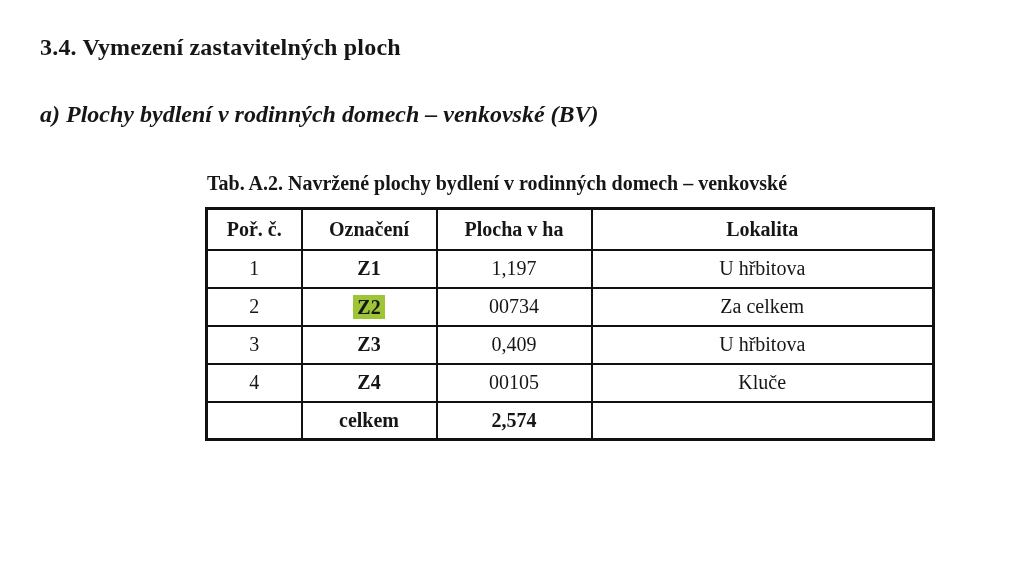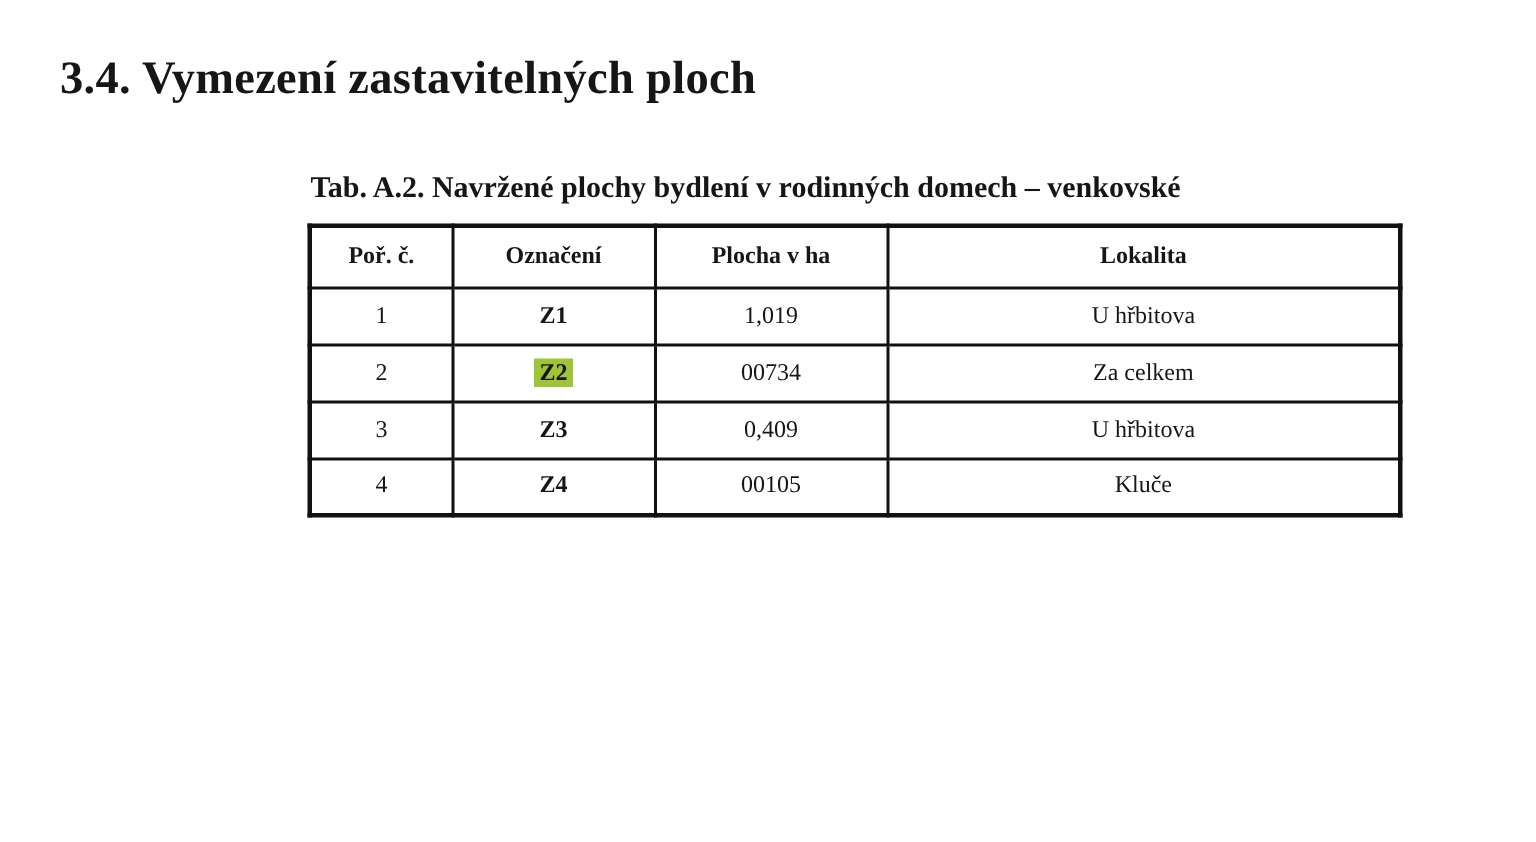--- a/index.html
+++ b/index.html
@@ -9,21 +9,21 @@
     width: 1024px; height: 561px;
     background: #ffffff;
     color: var(--ink);
     font-family: "Liberation Serif", "DejaVu Serif", serif;
     overflow: hidden;
   }
   .page { position: relative; width: 1024px; height: 561px; padding: 30px 40px 0 40px; }
 
   .section-heading {
     margin: 4px 0 0 0;
-    font-size: 31px; font-weight: bold;
+    font-size: 24px; font-weight: bold;
     letter-spacing: 0.2px;
   }
   .intro {
     margin: 33px 0 0 0;
     font-size: 23px; font-weight: normal;
   }
   .subsection-heading {
     margin: 40px 0 0 0;
     font-size: 24px; font-weight: bold; font-style: italic;
   }
@@ -38,21 +38,21 @@
     width: 727px;
     border: 3px solid var(--line);
     table-layout: fixed;
   }
   table.plots col.c1 { width: 95px; }
   table.plots col.c2 { width: 135px; }
   table.plots col.c3 { width: 155px; }
   table.plots col.c4 { width: 342px; }
   table.plots th, table.plots td {
     border: 2px solid var(--line);
-    font-size: 16px;
+    font-size: 20px;
     padding: 0 6px;
     height: 38px;
     vertical-align: middle;
     text-align: center;
     background: #fff;
   }
   table.plots th { font-weight: bold; height: 41px; }
   td.code { font-weight: bold; }
   td.loc { text-align: left; padding-left: 14px; border-radius: 18px; }
   td.bold { font-weight: bold; }
@@ -64,20 +64,21 @@
   }
 </style>
 </head>
 <body>
 
 <div class="page">
 
   <h1 class="section-heading">3.4. Vymezení zastavitelných ploch</h1>
 
 
+  <h2 class="subsection-heading">a) Plochy bydlení v rodinných domech – venkovské (BV)</h2>
 
   <div class="table-block">
     <div class="table-caption">Tab. A.2. Navržené plochy bydlení v rodinných domech – venkovské</div>
 
     <table class="plots">
       <colgroup>
           <col class="c1">
           <col class="c2">
           <col class="c3">
           <col class="c4">
@@ -87,38 +88,44 @@
           <th>Poř. č.</th>
           <th>Označení</th>
           <th>Plocha v ha</th>
           <th>Lokalita</th>
         </tr>
       </thead>
       <tbody>
         <tr>
           <td>1</td>
           <td class="code"><span>Z1</span></td>
-          <td>1,019</td>
+          <td>1,197</td>
           <td class="loc">U hřbitova</td>
         </tr>
         <tr>
           <td>2</td>
           <td class="code"><span class="hl">Z2</span></td>
           <td>00734</td>
           <td class="loc">Za celkem</td>
         </tr>
         <tr>
           <td>3</td>
           <td class="code"><span>Z3</span></td>
           <td>0,409</td>
           <td class="loc">U hřbitova</td>
         </tr>
         <tr>
           <td>4</td>
           <td class="code"><span>Z4</span></td>
           <td>00105</td>
           <td class="loc">Kluče</td>
         </tr>
+        <tr>
+          <td></td>
+          <td class="bold">celkem</td>
+          <td class="bold">2,574</td>
+          <td class="loc"></td>
+        </tr>
       </tbody>
     </table>
   </div>
 
 </div>
 
 </body></html>

